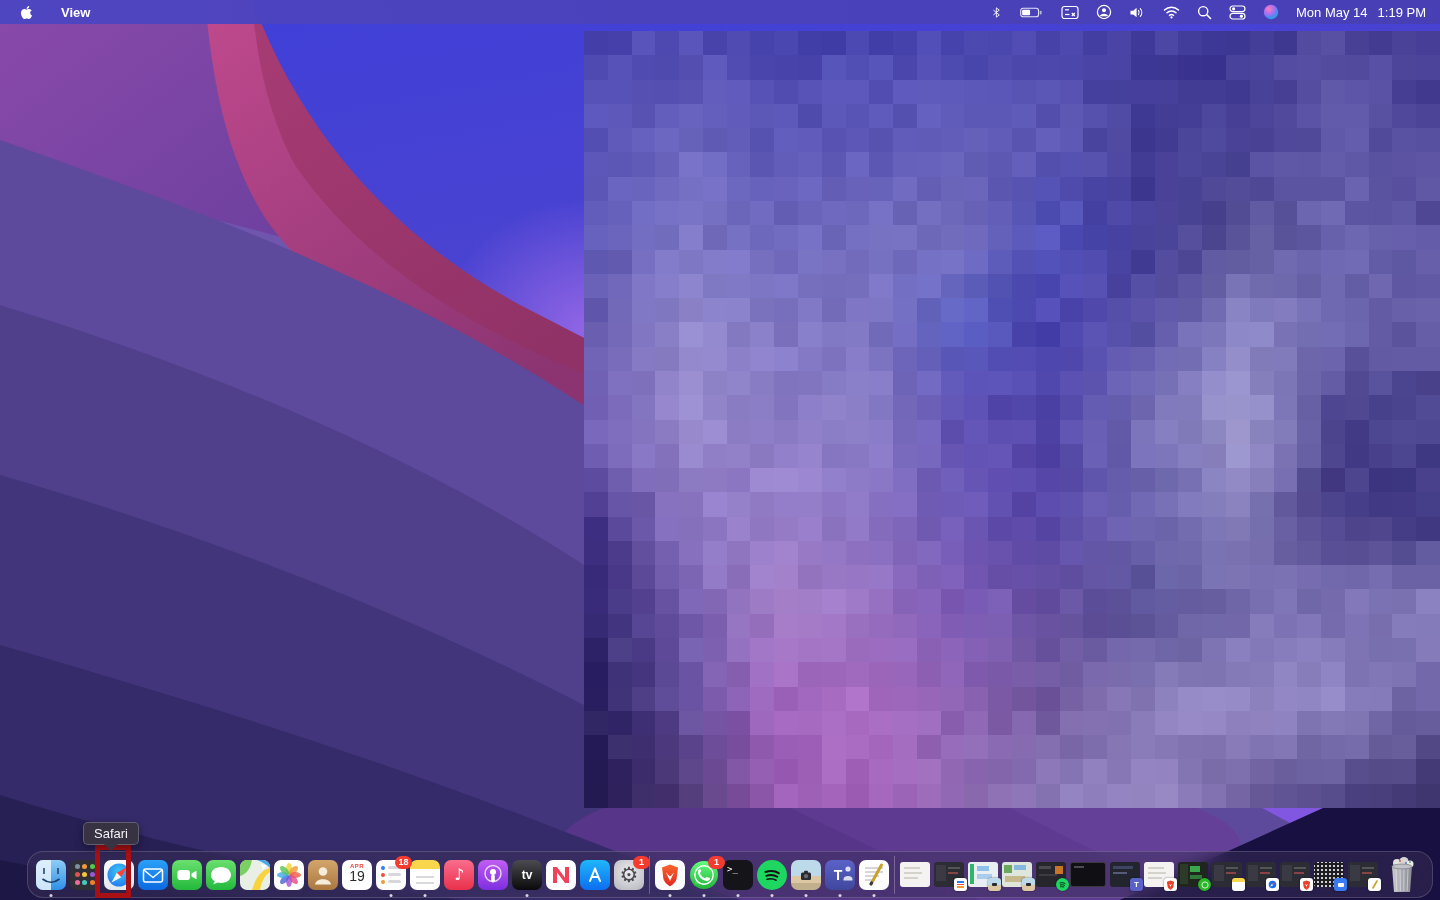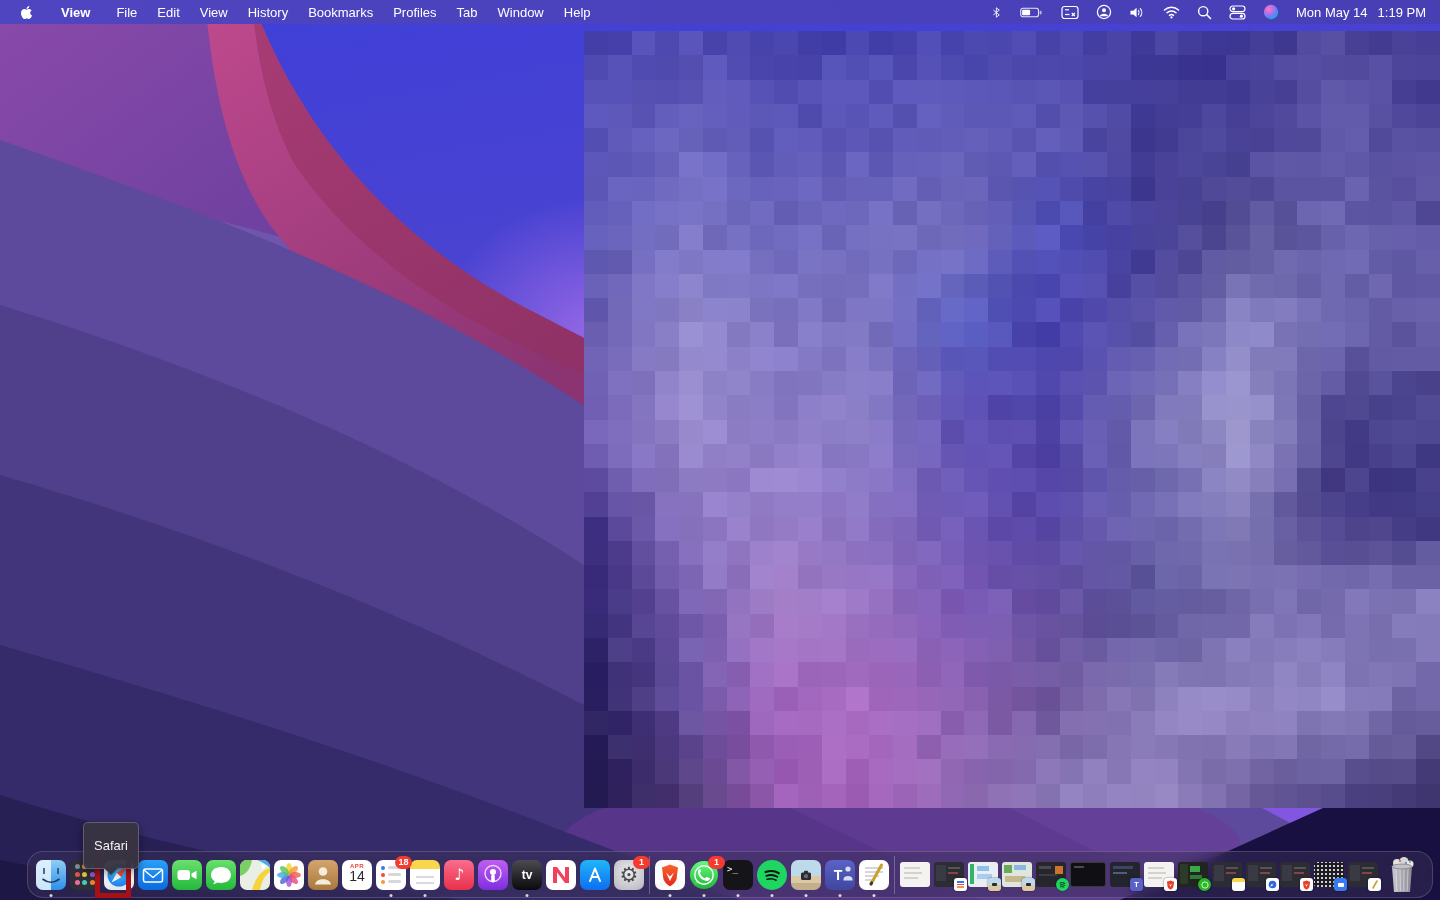--- a/index.html
+++ b/index.html
@@ -50,21 +50,21 @@
   .trash{width:32px;height:36px;margin:0 2px 0 6px;flex:none;position:relative}
 
   
   .cal{background:#fff;display:flex;flex-direction:column;align-items:center;justify-content:flex-start}
   .cal-m{color:#e8453c;font-size:6px;font-weight:bold;letter-spacing:.5px;margin-top:3px;line-height:1}
   .cal-d{color:#2b2b2e;font-size:14px;line-height:1.1;font-weight:400}
 
   
   .tooltip{position:absolute;left:83px;top:822px;z-index:9;background:rgba(56,52,66,.97);
            border:1px solid rgba(135,130,148,.55);color:#f2f2f5;font-size:13px;
-           padding:15px 10px;border-radius:5px;box-shadow:0 3px 8px rgba(0,0,0,.4)}
+           padding:3px 10px;border-radius:5px;box-shadow:0 3px 8px rgba(0,0,0,.4)}
   .tooltip:after{content:"";position:absolute;top:100%;left:50%;transform:translateX(-50%);
            border:7px solid transparent;border-top-color:rgba(56,52,66,.97)}
 
   
   .anno{position:absolute;left:95px;top:845px;width:36px;height:53px;box-sizing:border-box;
         border:5px solid #a91016;z-index:8}
 </style>
 </head>
 <body>
 
@@ -1259,31 +1259,20 @@
     <div style="background: rgb(63, 53, 111);"></div>
   </div>
 
 <div class="menubar">
   <span class="apple sicon">
     <svg width="13" height="15" viewBox="0 0 384 512">
         <path fill="#fff" d="M318.7 268.7c-.2-36.7 16.4-64.4 50-84.8-18.8-26.9-47.2-41.7-84.7-44.6-35.5-2.8-74.3 20.7-88.5 20.7-15 0-49.4-19.7-76.4-19.7C63.3 141.2 4 184.8 4 273.5q0 39.3 14.4 81.2c12.8 36.7 59 126.7 107.2 125.2 25.2-.6 43-17.9 75.8-17.9 31.8 0 48.3 17.9 76.4 17.9 48.6-.7 90.4-82.5 102.6-119.3-65.2-30.7-61.7-90-61.7-91.9zm-56.6-164.2c27.3-32.4 24.8-61.9 24-72.5-24.1 1.4-52 16.4-67.9 34.9-17.5 19.8-27.8 44.3-25.6 71.9 26.1 2 49.9-11.4 69.5-34.3z"></path>
       </svg>
   </span>
   <span class="app-name">View</span>
-  <span id="menus" style="display:flex">
-      <span class="menu-item">File</span>
-      <span class="menu-item">Edit</span>
-      <span class="menu-item">View</span>
-      <span class="menu-item">History</span>
-      <span class="menu-item">Bookmarks</span>
-      <span class="menu-item">Profiles</span>
-      <span class="menu-item">Tab</span>
-      <span class="menu-item">Window</span>
-      <span class="menu-item">Help</span>
-    </span>
 
   <span class="status">
     <span class="sicon">
       <svg width="11" height="15" viewBox="0 0 16 16">
           <path d="M3.5,4.5 L12,11.5 L7.8,14.8 V1.2 L12,4.5 L3.5,11.5" stroke="#fff" stroke-width="1.3" fill="none" stroke-linejoin="round"></path>
         </svg>
     </span>
     <span class="sicon">
       <svg width="25" height="15" viewBox="0 0 25 16">
           <rect x="1" y="3.5" width="19" height="9" rx="2.5" stroke="rgba(255,255,255,.85)" fill="none" stroke-width="1.2"></rect>
@@ -1454,21 +1443,21 @@
       <div class="ic" style="background:linear-gradient(180deg,#d4a56b,#a87840)">
         <svg width="30" height="30" viewBox="0 0 30 30">
           <circle cx="15" cy="11.5" r="4.3" fill="#f5ecdc"></circle>
           <path d="M7,24.5 C8,17.5 22,17.5 23,24.5 Z" fill="#f5ecdc"></path>
         </svg>
       </div>
     </div>
     <div class="dock-item">
       <div class="ic cal">
         <span class="cal-m">APR</span>
-        <span class="cal-d">14</span>
+        <span class="cal-d">19</span>
       </div>
     </div>
     <div class="dock-item">
       <div class="ic" style="background:#fff;flex-direction:column;align-items:flex-start;justify-content:center;gap:3px;padding-left:5px">
         <span style="display:flex;align-items:center;gap:3px">
           <i style="width:4px;height:4px;border-radius:50%;background:#3478f6"></i>
           <i style="width:13px;height:2.5px;border-radius:2px;background:#d8d8dc"></i>
         </span>
         <span style="display:flex;align-items:center;gap:3px">
           <i style="width:4px;height:4px;border-radius:50%;background:#eb4d3d"></i>

